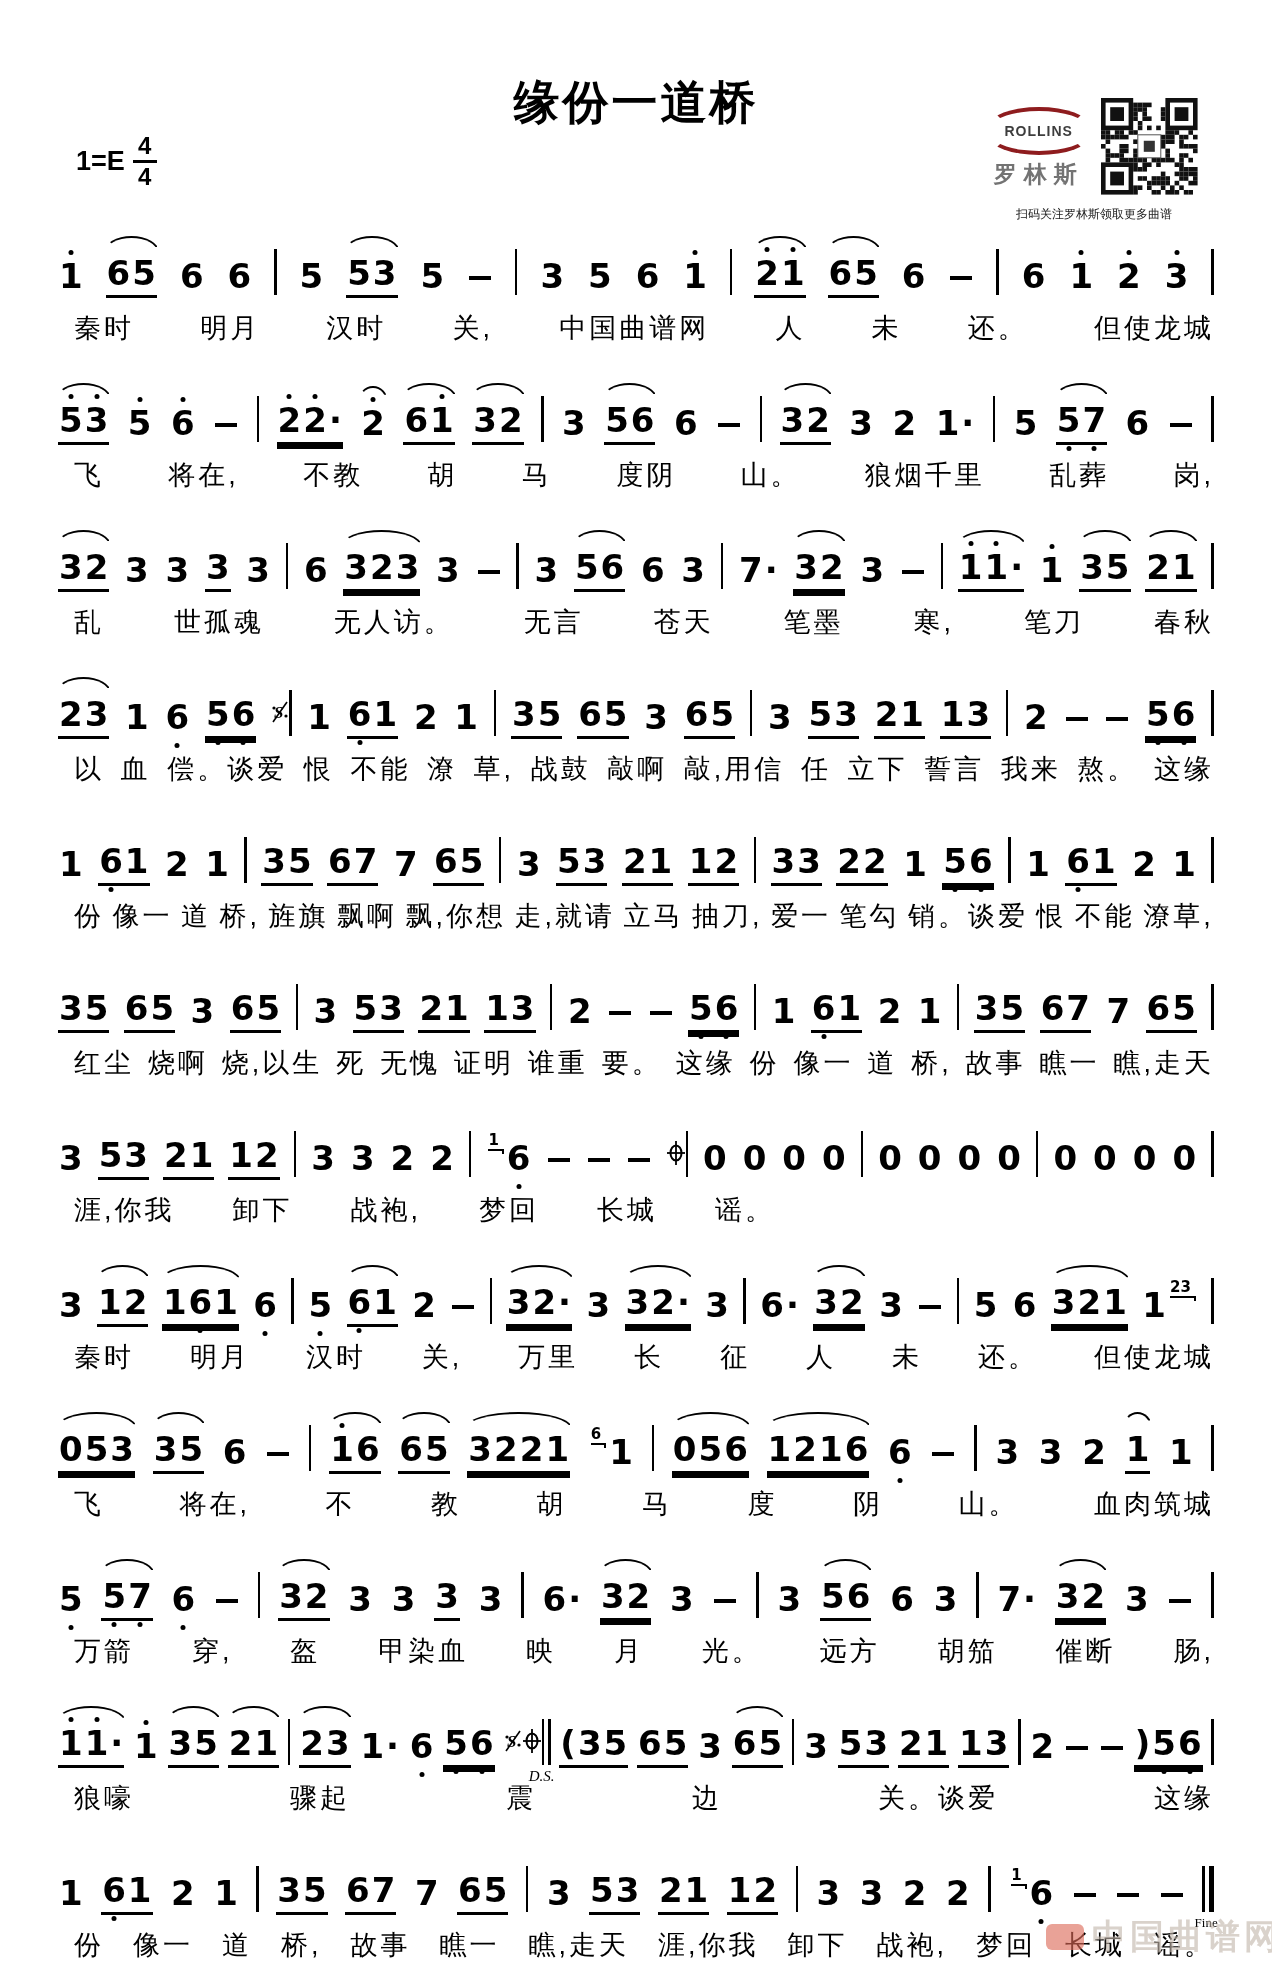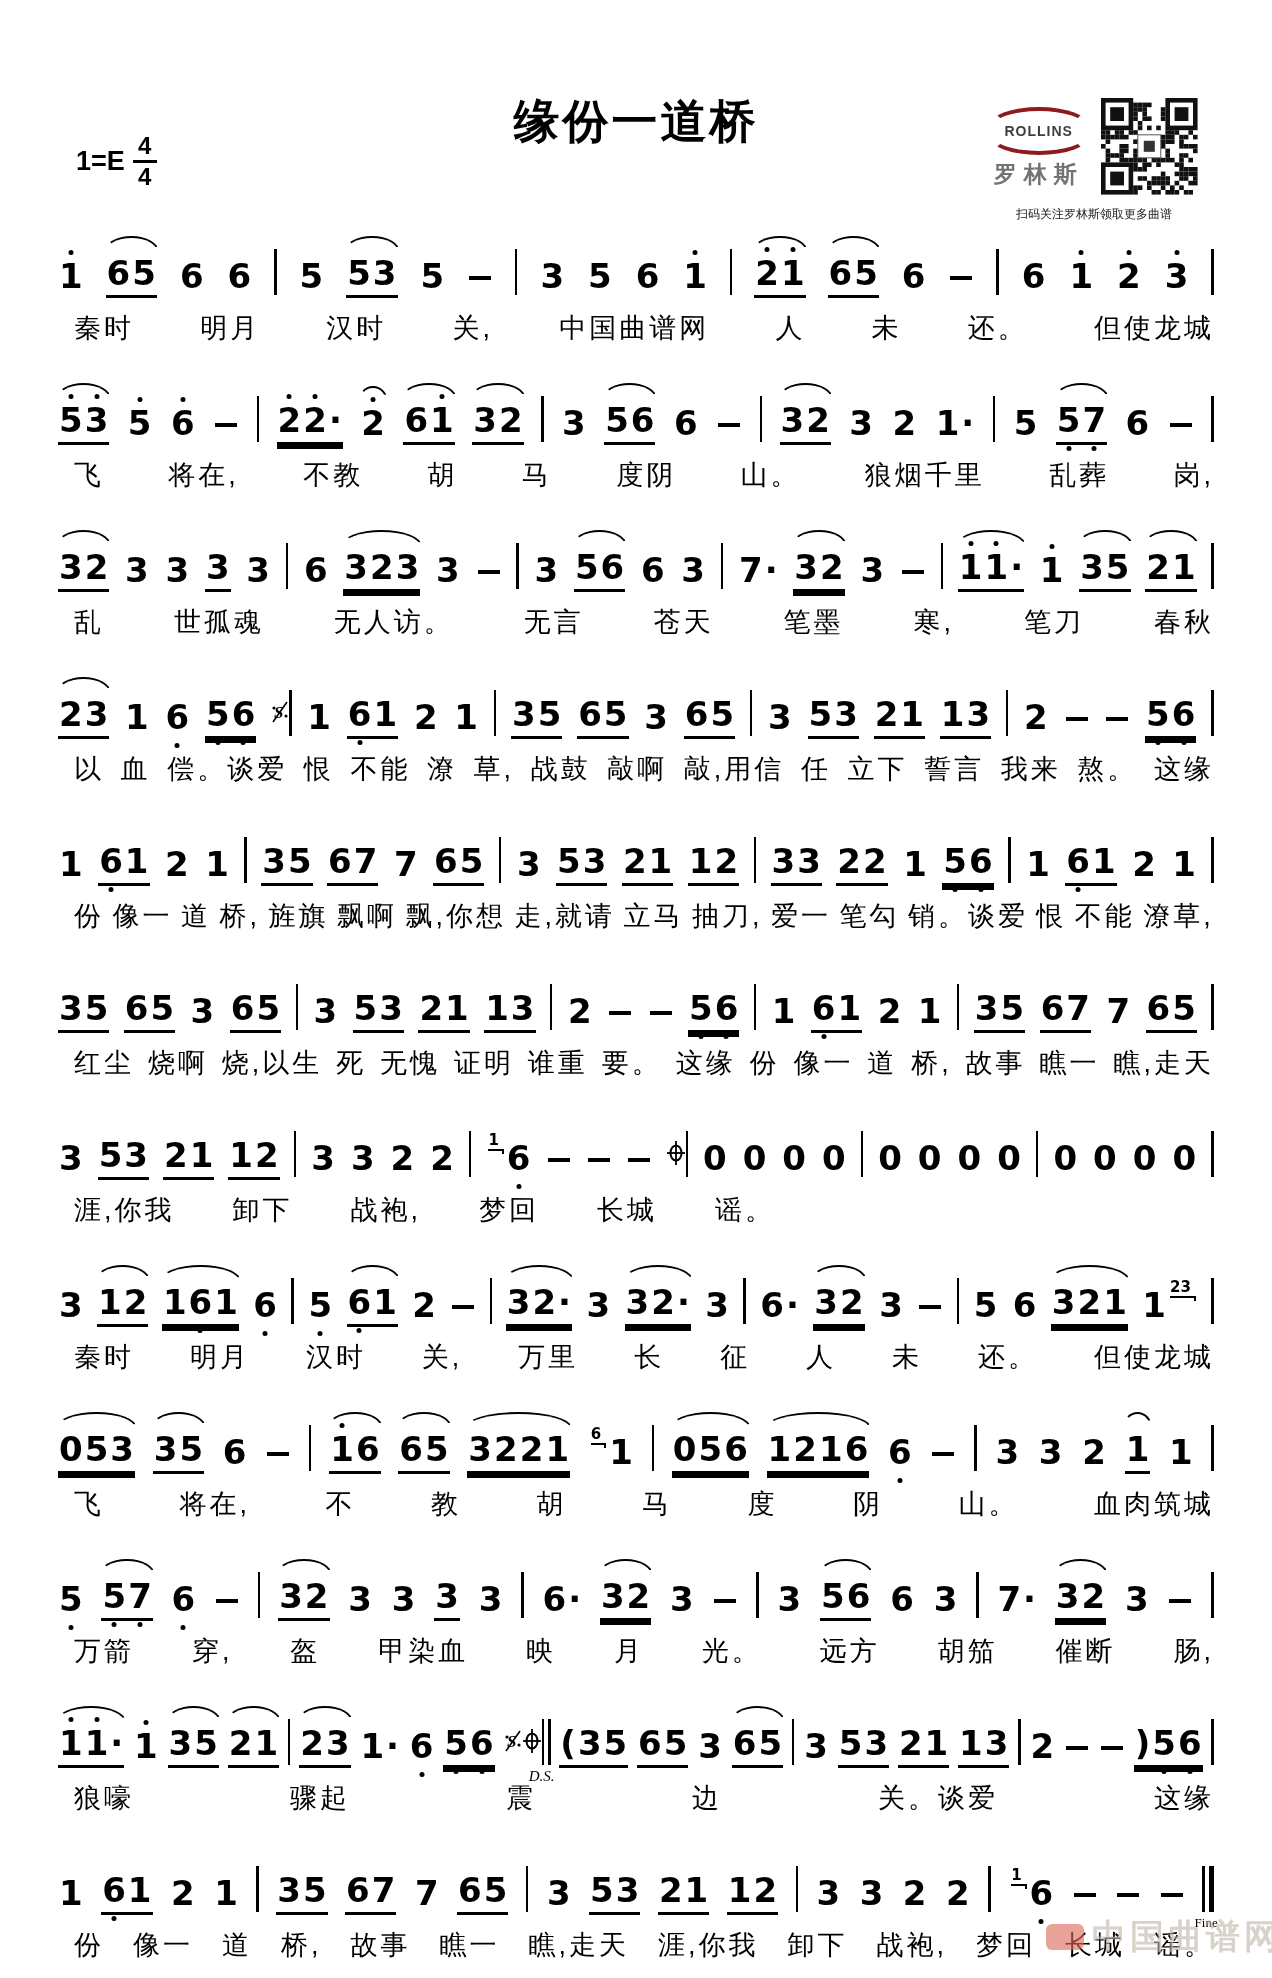--- a/index.html
+++ b/index.html
@@ -5,21 +5,21 @@
   html,body{margin:0;padding:0;background:#ffffff;}
   body{
     width:1272px;height:1978px;position:relative;overflow:hidden;
     font-family:"Liberation Sans", sans-serif;color:#000;
   }
   .sheet{position:absolute;inset:0;padding:0 56px;box-sizing:border-box;}
 
   
   .header{position:relative;height:222px;}
   .title{
-    position:absolute;left:0;right:0;top:91px;text-align:center;
+    position:absolute;left:0;right:0;top:72px;text-align:center;
     font-size:46px;font-weight:bold;letter-spacing:3px;
   }
   .keysig{
     position:absolute;left:20px;top:134px;display:flex;align-items:center;
     font-size:27px;font-weight:bold;justify-content:flex-end;
   }
   .frac{display:inline-flex;flex-direction:column;align-items:center;line-height:1;margin-left:8px;font-size:24px;}
   .frac .fbar{width:24px;height:3px;background:#000;margin:2px 0;}
 
   .logo{

